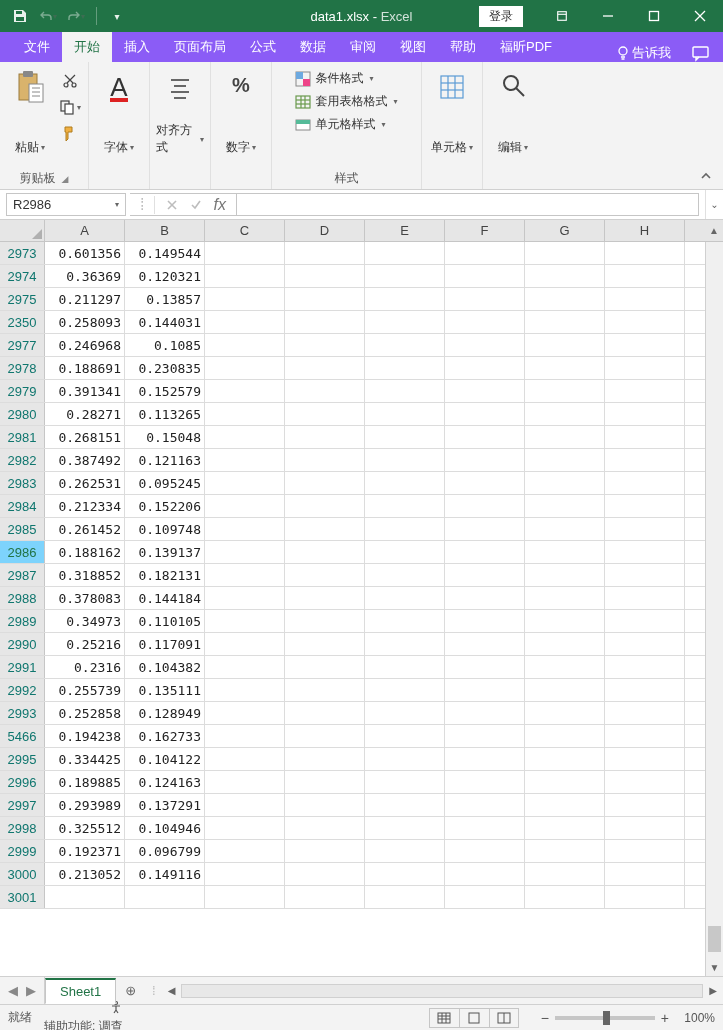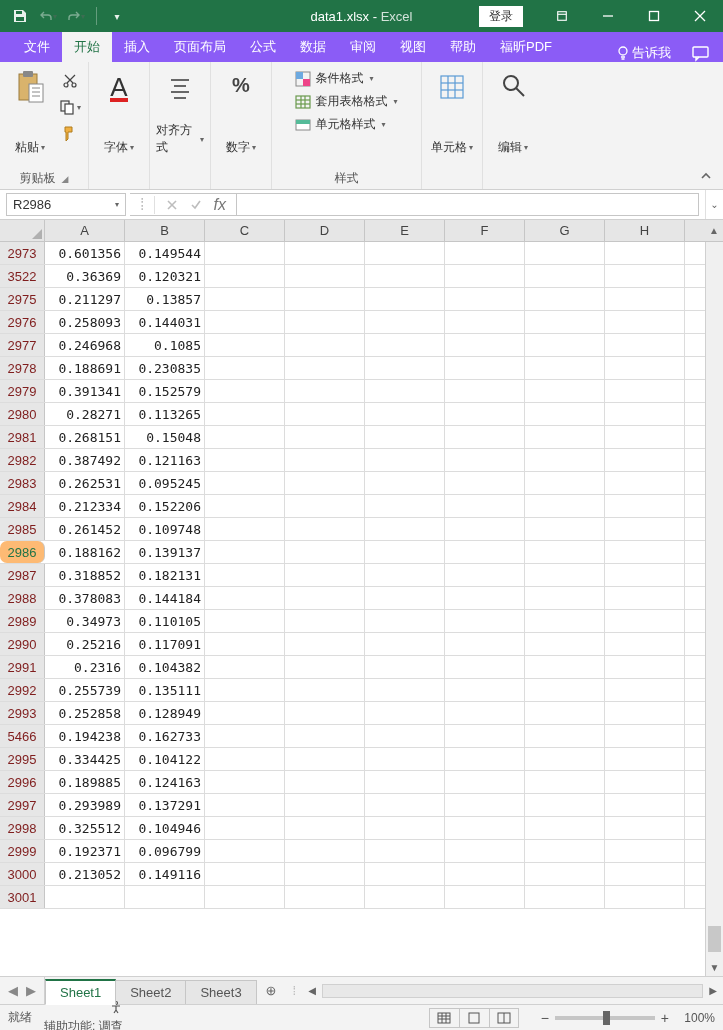--- a/index.html
+++ b/index.html
@@ -51,32 +51,32 @@
   
   
   .grid-area { flex: 1; display: flex; flex-direction: column; overflow: hidden; }
   .colhdr-row { display: flex; height: 22px; background: #e6e6e6; border-bottom: 1px solid #c6c6c6; }
   .corner { width: 45px; background: #e6e6e6; border-right: 1px solid #c6c6c6; position: relative; }
   .corner::after { content: ""; position: absolute; right: 2px; bottom: 2px; border-style: solid; border-width: 0 0 10px 10px; border-color: transparent transparent #b0b0b0 transparent; }
   .colhdr { width: 80px; text-align: center; font-size: 13px; color: #444; border-right: 1px solid #c6c6c6; line-height: 22px; background: #e6e6e6; }
   .grid-body { flex: 1; overflow: hidden; position: relative; }
   .grid-rows { }
   .gridrow { display: flex; height: 23px; border-bottom: 1px solid #dcdcdc; }
-  .rowhdr { width: 45px; background: #e6e6e6; text-align: center; font-size: 13px; color: #7f1d1d; border-right: 1px solid #c6c6c6; line-height: 23px; }
-  .rowhdr.active { background: #fdba74; color: #217346; border-radius: 7px; }
+  .rowhdr { width: 45px; background: #e6e6e6; text-align: center; font-size: 13px; color: #0f766e; border-right: 1px solid #c6c6c6; line-height: 23px; }
+  .rowhdr.active { background: #7dd3fc; color: #217346; }
   .cell { width: 80px; border-right: 1px solid #dcdcdc; font-size: 13px; color: #222; padding-right: 3px; text-align: right; line-height: 23px; font-family: Consolas, monospace; }
   .vscroll { position: absolute; right: 0; top: 0; bottom: 0; width: 18px; background: #f0f0f0; border-left: 1px solid #d0d0d0; }
   .vscroll .up, .vscroll .down { height: 18px; display: flex; align-items: center; justify-content: center; color: #666; font-size: 10px; }
   .vscroll .track { position: absolute; top: 18px; bottom: 18px; left: 0; right: 0; }
   .vscroll .thumb { position: absolute; left: 2px; right: 2px; bottom: 6px; height: 26px; background: #c8c8c8; }
   
   
   .sheetbar { height: 28px; border-top: 1px solid #d0d0d0; display: flex; align-items: stretch; background: #f3f3f3; font-size: 13px; }
   .sheetnav { display: flex; align-items: center; padding: 0 8px; gap: 8px; color: #888; border-right: 1px solid #d0d0d0; }
-  .sheettabs { display: flex; align-items: flex-end; }
+  .sheettabs { display: flex; align-items: flex-end; flex-direction: column; }
   .sheettab { padding: 4px 14px; border: 1px solid #c6c6c6; border-bottom: none; margin-right: -1px; background: #e6e6e6; color: #555; }
   .sheettab.active { background: #fff; color: #217346; border-bottom: 1px solid #fff; position: relative; top: 1px; font-weight: 500; border-top: 2px solid #217346;}
   .addsheet { padding: 0 10px; display: flex; align-items: center; color: #666; }
   .hscroll { flex: 1; display: flex; align-items: center; padding: 0 6px; gap: 6px; }
   .hscroll .track { flex: 1; height: 14px; background: #e8e8e8; border: 1px solid #d0d0d0; position: relative; }
   
   
   .statusbar { height: 26px; background: #f3f3f3; border-top: 1px solid #d0d0d0; display: flex; align-items: center; font-size: 12px; color: #555; padding: 0 8px; gap: 12px; }
   .statusbar .views { margin-left: auto; display: flex; align-items: center; gap: 0; }
   .viewbtn { width: 30px; height: 20px; border: 1px solid #c6c6c6; border-right: none; display: flex; align-items: center; justify-content: center; }
@@ -388,21 +388,21 @@
           <div class="cell">0.601356</div>
           <div class="cell">0.149544</div>
           <div class="cell"></div>
           <div class="cell"></div>
           <div class="cell"></div>
           <div class="cell"></div>
           <div class="cell"></div>
           <div class="cell"></div>
         </div>
         <div class="gridrow">
-          <div class="rowhdr">3522</div>
+          <div class="rowhdr">2974</div>
           <div class="cell">0.36369</div>
           <div class="cell">0.120321</div>
           <div class="cell"></div>
           <div class="cell"></div>
           <div class="cell"></div>
           <div class="cell"></div>
           <div class="cell"></div>
           <div class="cell"></div>
         </div>
         <div class="gridrow">
@@ -410,21 +410,21 @@
           <div class="cell">0.211297</div>
           <div class="cell">0.13857</div>
           <div class="cell"></div>
           <div class="cell"></div>
           <div class="cell"></div>
           <div class="cell"></div>
           <div class="cell"></div>
           <div class="cell"></div>
         </div>
         <div class="gridrow">
-          <div class="rowhdr">2976</div>
+          <div class="rowhdr">2350</div>
           <div class="cell">0.258093</div>
           <div class="cell">0.144031</div>
           <div class="cell"></div>
           <div class="cell"></div>
           <div class="cell"></div>
           <div class="cell"></div>
           <div class="cell"></div>
           <div class="cell"></div>
         </div>
         <div class="gridrow">

